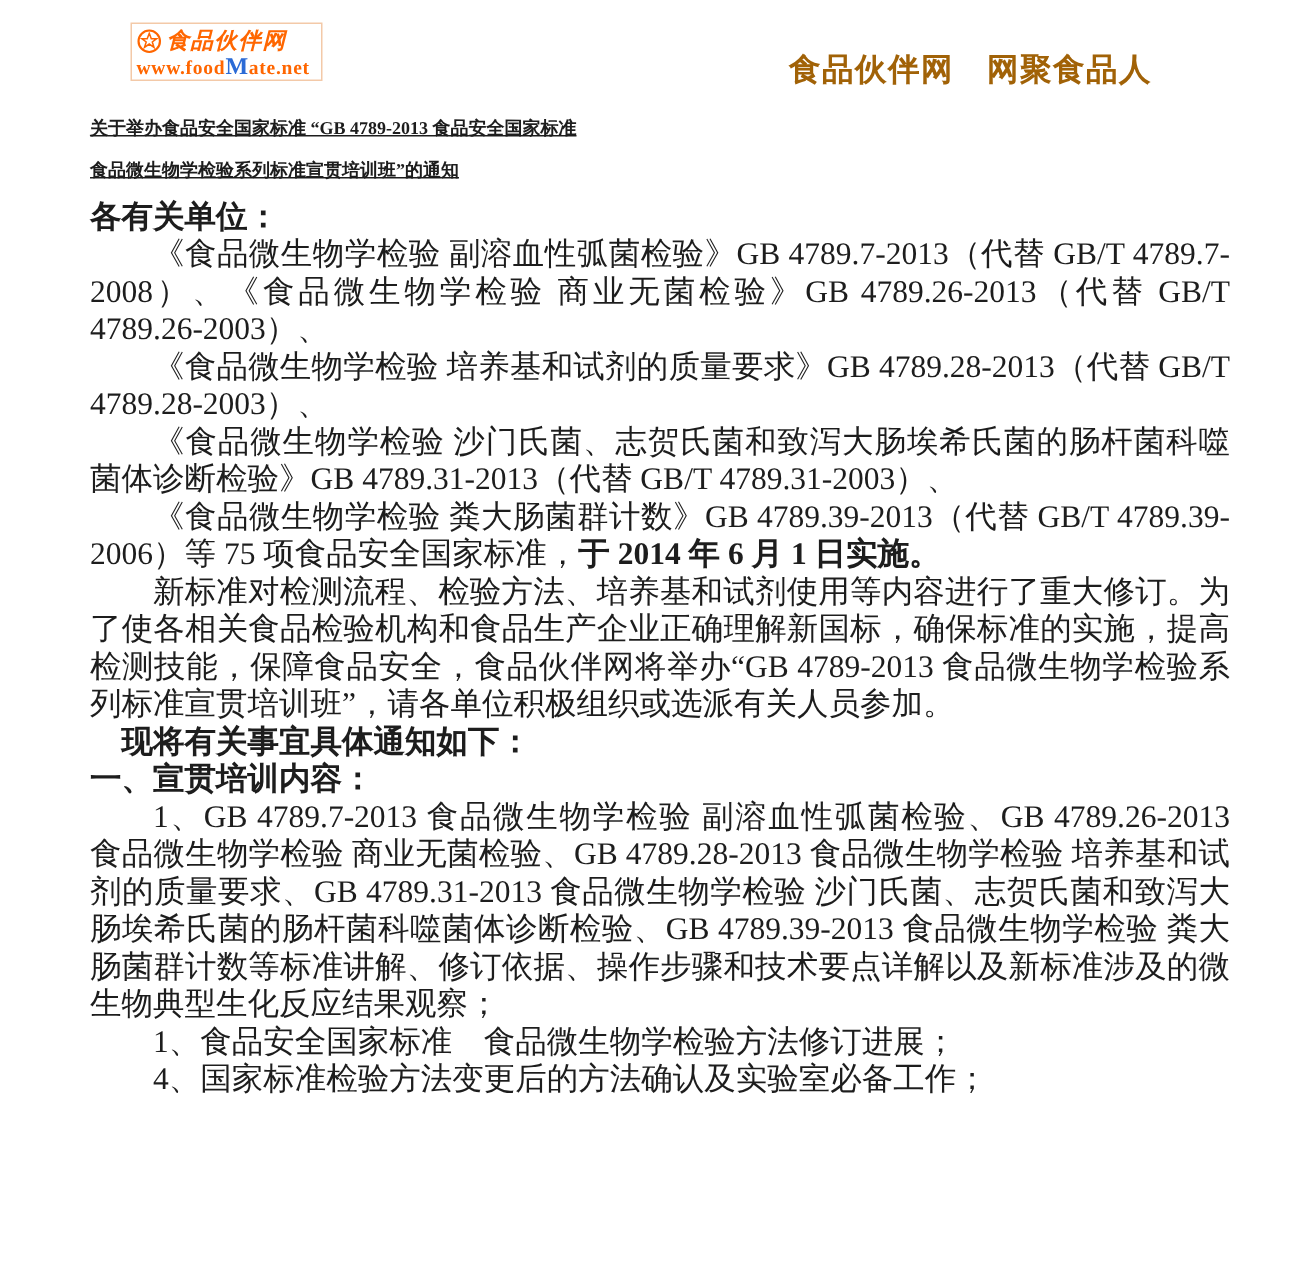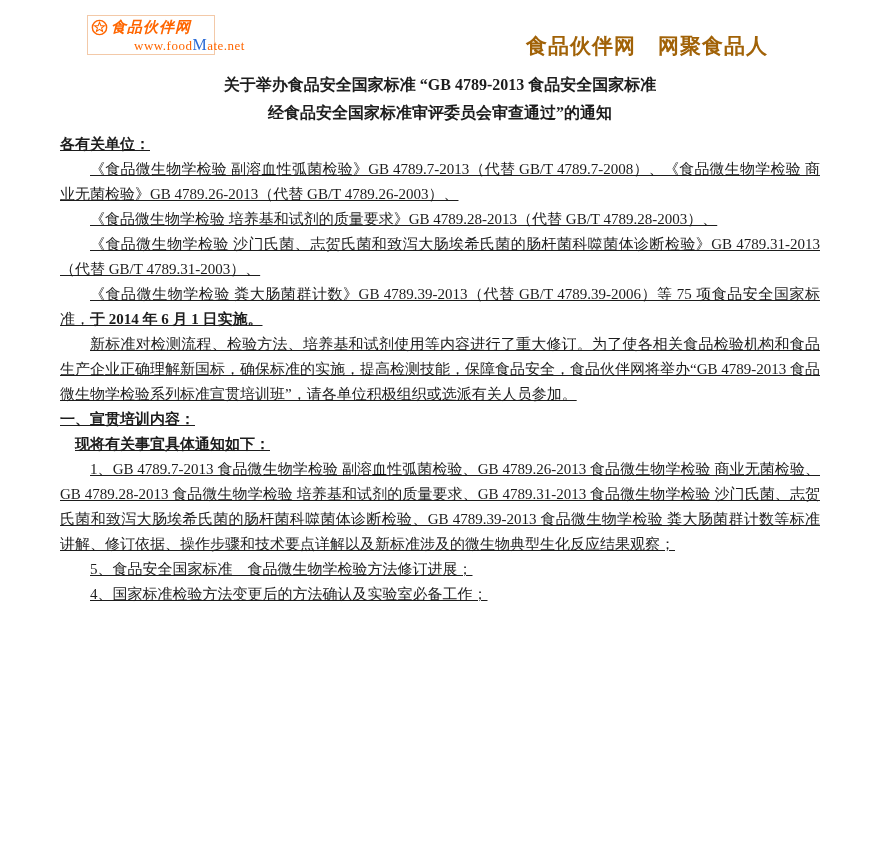--- a/index.html
+++ b/index.html
@@ -18,40 +18,39 @@
     position:absolute;left:27px;top:1px;width:128px;
     border:1px solid #f3c9a8;background:#fff;
     padding:2px 3px 1px 3px;box-sizing:border-box;
   }
   .logo-top{display:flex;align-items:center;gap:3px;}
   .logo-name{
     color:#ff6600;font-weight:bold;font-style:italic;
     font-size:15px;white-space:nowrap;letter-spacing:1px;
   }
   .logo-url{
-    font-weight:normal;font-size:13px;color:#ff6600;
-    white-space:nowrap;line-height:15px;letter-spacing:.5px;margin-left:43px;
+    font-weight:bold;font-size:13px;color:#ff6600;
+    white-space:nowrap;line-height:15px;letter-spacing:.5px;
   }
   .logo-url .m{color:#2b6bd6;font-size:16px;}
   .slogan{
     position:absolute;right:52px;top:18px;
     color:#a16207;font-weight:bold;font-size:21px;
     letter-spacing:1px;white-space:nowrap;
   }
   
   .title{
-    text-align:center;font-weight:bold;font-size:16px;
-    line-height:28px;margin-top:7px;
+    text-align:left;font-weight:bold;font-size:12px;
+    line-height:28px;margin-top:7px;text-decoration:underline;
   }
   
   .doc{margin-top:5px;}
   .p{
-    font-size:15px;line-height:25px;margin:0;
+    font-size:21px;line-height:25px;margin:0;
     text-align:justify;
-    text-decoration:underline;
   }
   .ind{text-indent:2em;}
   .ind1{text-indent:1em;}
   .b{font-weight:bold;}
 </style>
 </head>
 <body>
 
 <div class="page">
 
@@ -66,31 +65,31 @@
         </span>
         <span class="logo-name">食品伙伴网</span>
       </div>
       <div class="logo-url"><span>www.food</span><span class="m">M</span><span>ate.net</span></div>
     </div>
     <div class="slogan">食品伙伴网　网聚食品人</div>
   </div>
 
   <div class="title">
     <div>关于举办食品安全国家标准 “GB 4789-2013 食品安全国家标准</div>
-    <div>经食品安全国家标准审评委员会审查通过”的通知</div>
+    <div>食品微生物学检验系列标准宣贯培训班”的通知</div>
   </div>
 
   <div class="doc">
     <p class="p b">各有关单位：</p>
     <p class="p ind">《食品微生物学检验 副溶血性弧菌检验》GB 4789.7-2013（代替 GB/T 4789.7-2008）、《食品微生物学检验 商业无菌检验》GB 4789.26-2013（代替 GB/T 4789.26-2003）、</p>
     <p class="p ind">《食品微生物学检验 培养基和试剂的质量要求》GB 4789.28-2013（代替 GB/T 4789.28-2003）、</p>
     <p class="p ind">《食品微生物学检验 沙门氏菌、志贺氏菌和致泻大肠埃希氏菌的肠杆菌科噬菌体诊断检验》GB 4789.31-2013（代替 GB/T 4789.31-2003）、</p>
     <p class="p ind"><span>《食品微生物学检验 粪大肠菌群计数》GB 4789.39-2013（代替 GB/T 4789.39-2006）等 75 项食品安全国家标准，</span><span class="b">于 2014 年 6 月 1 日实施。</span></p>
     <p class="p ind">新标准对检测流程、检验方法、培养基和试剂使用等内容进行了重大修订。为了使各相关食品检验机构和食品生产企业正确理解新国标，确保标准的实施，提高检测技能，保障食品安全，食品伙伴网将举办“GB 4789-2013 食品微生物学检验系列标准宣贯培训班”，请各单位积极组织或选派有关人员参加。</p>
+    <p class="p ind1 b">现将有关事宜具体通知如下：</p>
     <p class="p b">一、宣贯培训内容：</p>
-    <p class="p ind1 b">现将有关事宜具体通知如下：</p>
     <p class="p ind">1、GB 4789.7-2013 食品微生物学检验 副溶血性弧菌检验、GB 4789.26-2013 食品微生物学检验 商业无菌检验、GB 4789.28-2013 食品微生物学检验 培养基和试剂的质量要求、GB 4789.31-2013 食品微生物学检验 沙门氏菌、志贺氏菌和致泻大肠埃希氏菌的肠杆菌科噬菌体诊断检验、GB 4789.39-2013 食品微生物学检验 粪大肠菌群计数等标准讲解、修订依据、操作步骤和技术要点详解以及新标准涉及的微生物典型生化反应结果观察；</p>
-    <p class="p ind">5、食品安全国家标准　食品微生物学检验方法修订进展；</p>
+    <p class="p ind">1、食品安全国家标准　食品微生物学检验方法修订进展；</p>
     <p class="p ind">4、国家标准检验方法变更后的方法确认及实验室必备工作；</p>
 
   </div>
 
 </div>
 
 </body></html>

